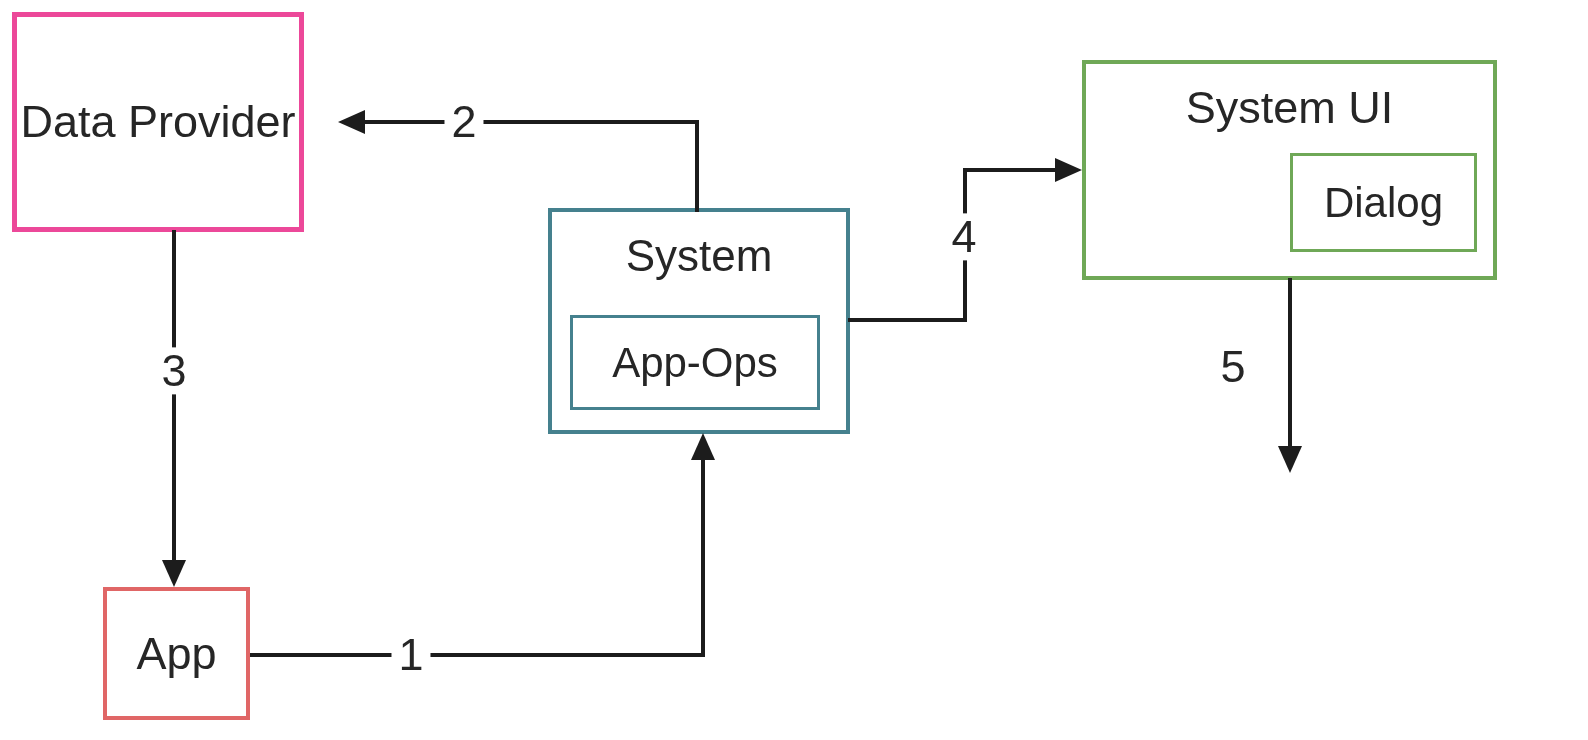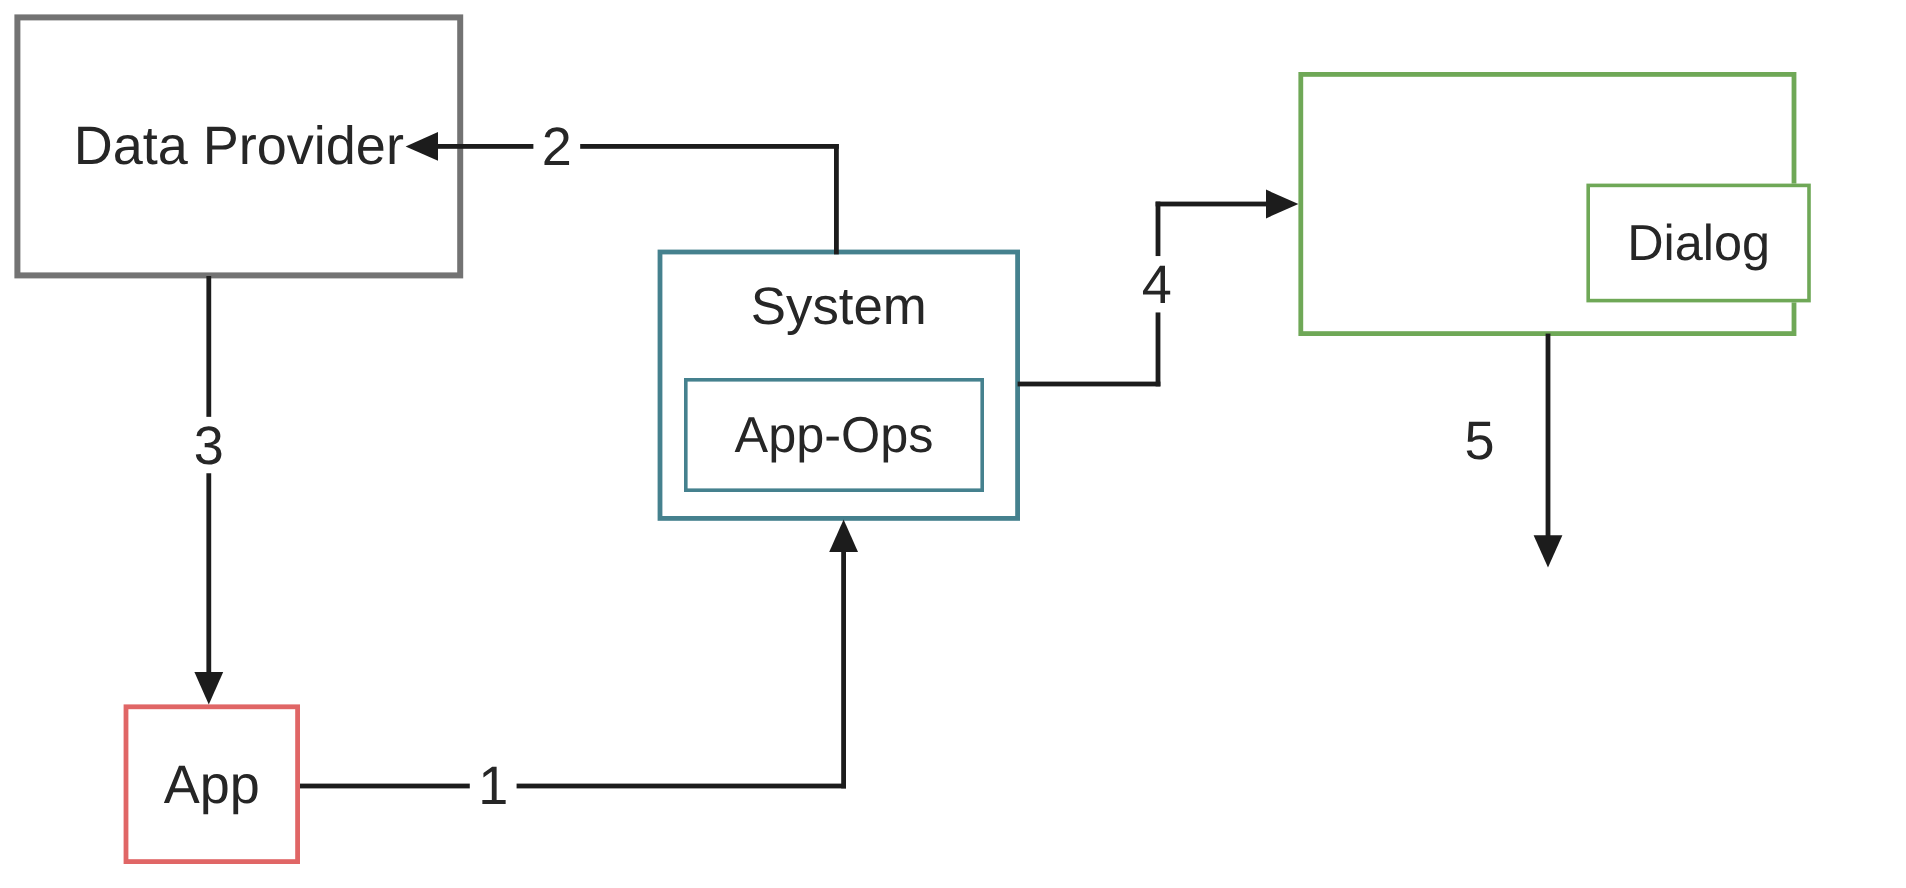--- a/index.html
+++ b/index.html
@@ -21,28 +21,28 @@
     display: flex;
     align-items: center;
     justify-content: center;
     text-align: center;
   }
   .node-title {
     display: block;
     text-align: center;
   }
   
-  #data-provider { left: 12px; top: 12px; width: 374px; height: 220px; border: 5px solid #737373; font-size: 45px; }
+  #data-provider { left: 12px; top: 12px; width: 292px; height: 220px; border: 5px solid #ec4899; font-size: 45px; }
   #app { left: 103px; top: 587px; width: 147px; height: 133px; border: 4px solid #e06666; font-size: 45px; }
   #system { left: 548px; top: 208px; width: 302px; height: 226px; border: 4px solid #45818e; font-size: 44px; }
   #system .node-title { padding-top: 19px; }
   #app-ops { left: 18px; top: 103px; width: 250px; height: 95px; border: 3px solid #45818e; font-size: 42px; }
   #system-ui { left: 1082px; top: 60px; width: 415px; height: 220px; border: 4px solid #6fa857; font-size: 45px; }
   #system-ui .node-title { padding-top: 18px; }
-  #dialog { left: 204px; top: 89px; width: 187px; height: 99px; border: 3px solid #6fa857; font-size: 42px; margin-left: 32px; }
+  #dialog { left: 204px; top: 89px; width: 187px; height: 99px; border: 3px solid #6fa857; font-size: 42px; }
   #permission-manager { left: 1008px; top: 473px; width: 485px; height: 210px; border: 4px solid #3e3589; font-size: 40px; }
   
   .seg { position: absolute; background: #1c1c1c; }
   .head { position: absolute; width: 0; height: 0; }
   .head-up    { border-left: 12px solid transparent; border-right: 12px solid transparent; border-bottom: 27px solid #1c1c1c; }
   .head-down  { border-left: 12px solid transparent; border-right: 12px solid transparent; border-top: 27px solid #1c1c1c; }
   .head-left  { border-top: 12px solid transparent; border-bottom: 12px solid transparent; border-right: 27px solid #1c1c1c; }
   .head-right { border-top: 12px solid transparent; border-bottom: 12px solid transparent; border-left: 27px solid #1c1c1c; }
   .edge-label {
     position: absolute;
@@ -91,20 +91,21 @@
   </div>
 
   <div class="node" id="system">
     <span class="node-title">System</span>
     <div class="node node-center" id="app-ops">
       <span>App-Ops</span>
     </div>
   </div>
 
   <div class="node" id="system-ui">
+    <span class="node-title">System UI</span>
     <div class="node node-center" id="dialog">
       <span>Dialog</span>
     </div>
   </div>
 
 
   <div class="seg" id="e1-h"></div>
   <div class="seg" id="e1-v"></div>
   <div class="head head-up" id="e1-head"></div>
   <span class="edge-label" id="e1-label">1</span>

